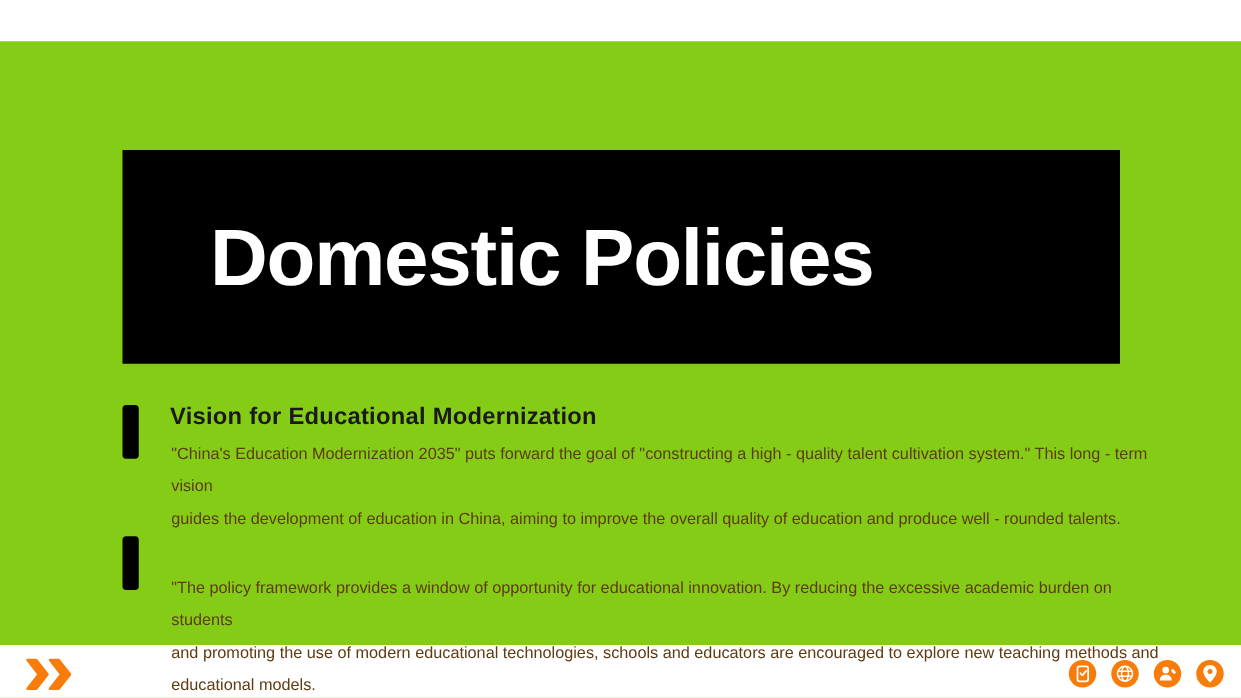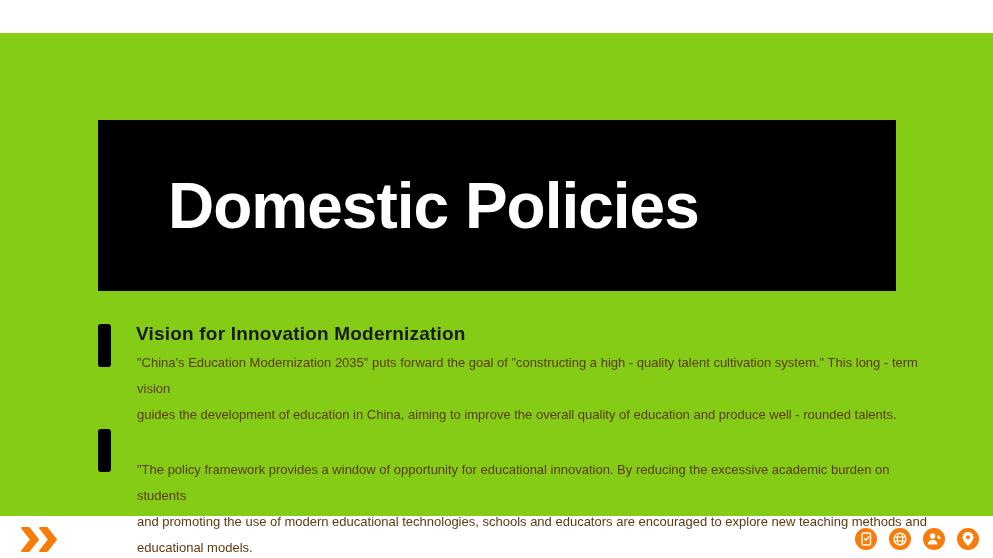--- a/index.html
+++ b/index.html
@@ -99,21 +99,21 @@
 
 <div class="slide">
 
   <div class="orange-body">
 
     <div class="title-box">
       <h1>Domestic Policies</h1>
     </div>
 
     <div class="bullet-bar bar-1"></div>
-    <div class="section-heading heading-1">Vision for Innovation Modernization</div>
+    <div class="section-heading heading-1">Vision for Educational Modernization</div>
     <div class="section-body body-1">"China's Education Modernization 2035" puts forward the goal of "constructing a high - quality talent cultivation system." This long - term vision
 guides the development of education in China, aiming to improve the overall quality of education and produce well - rounded talents.</div>
 
     <div class="bullet-bar bar-2"></div>
     <div class="section-body body-2">"The policy framework provides a window of opportunity for educational innovation. By reducing the excessive academic burden on students
 and promoting the use of modern educational technologies, schools and educators are encouraged to explore new teaching methods and
 educational models.</div>
 
   </div>
 

